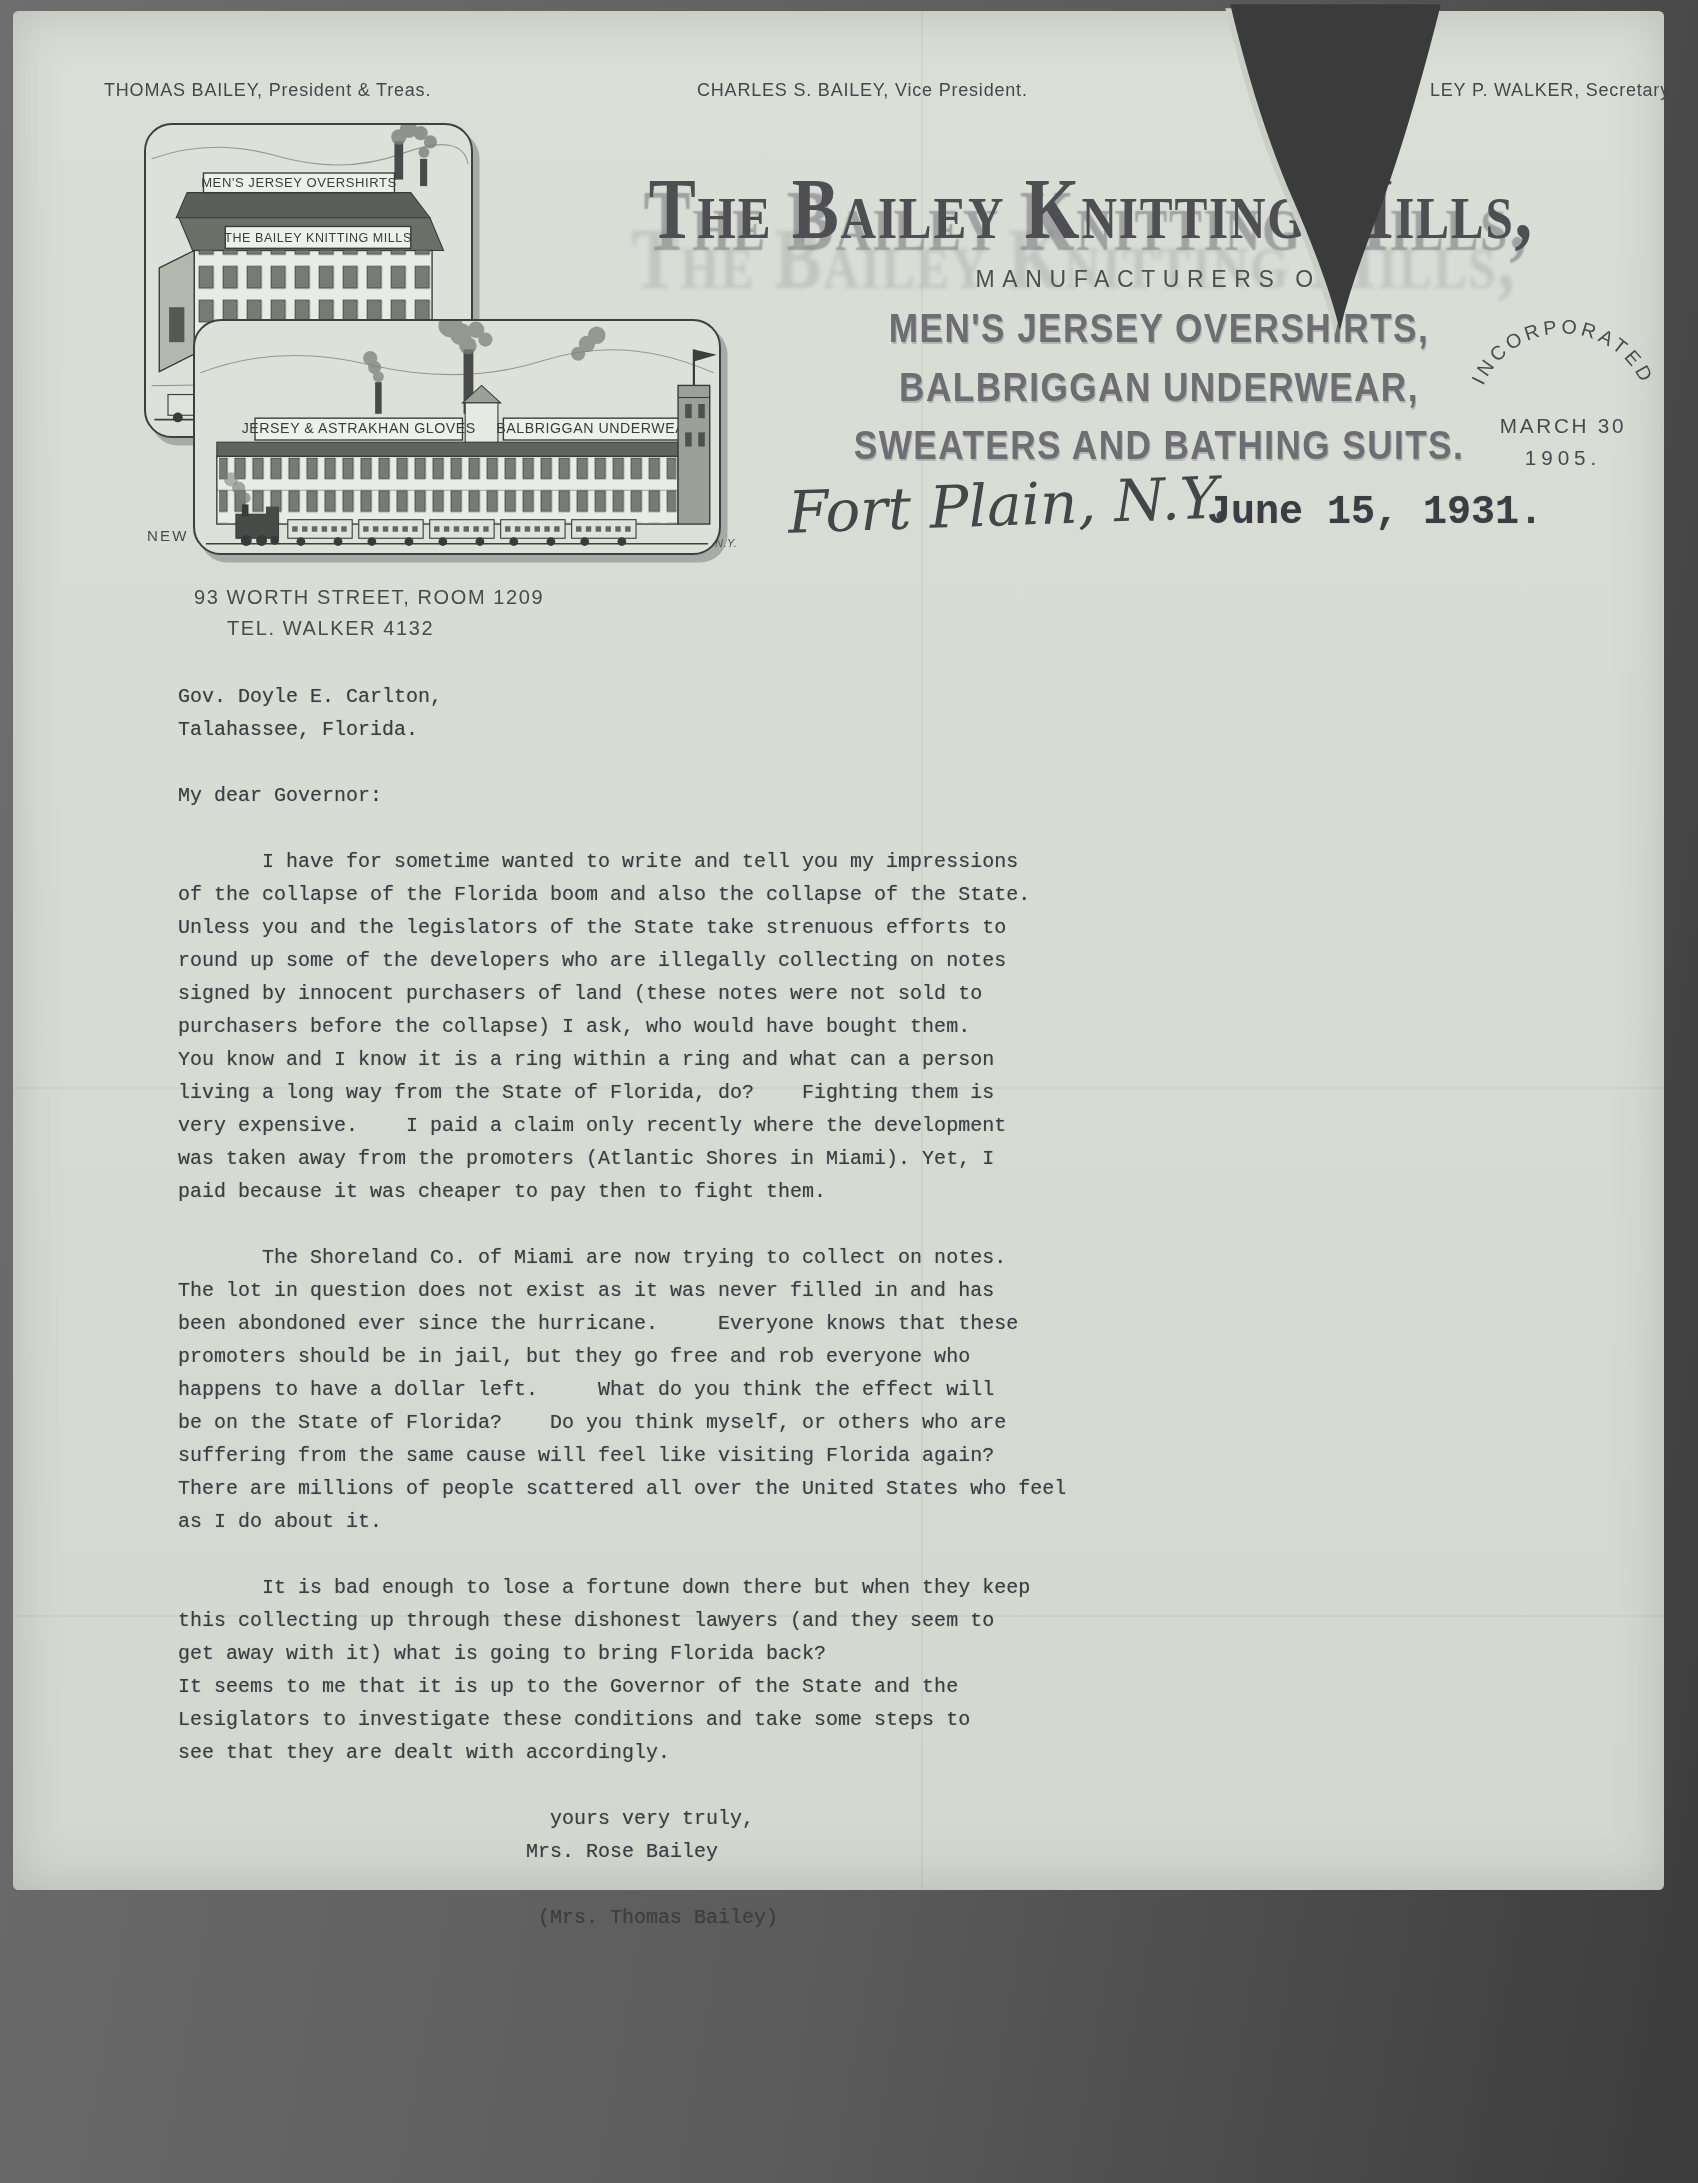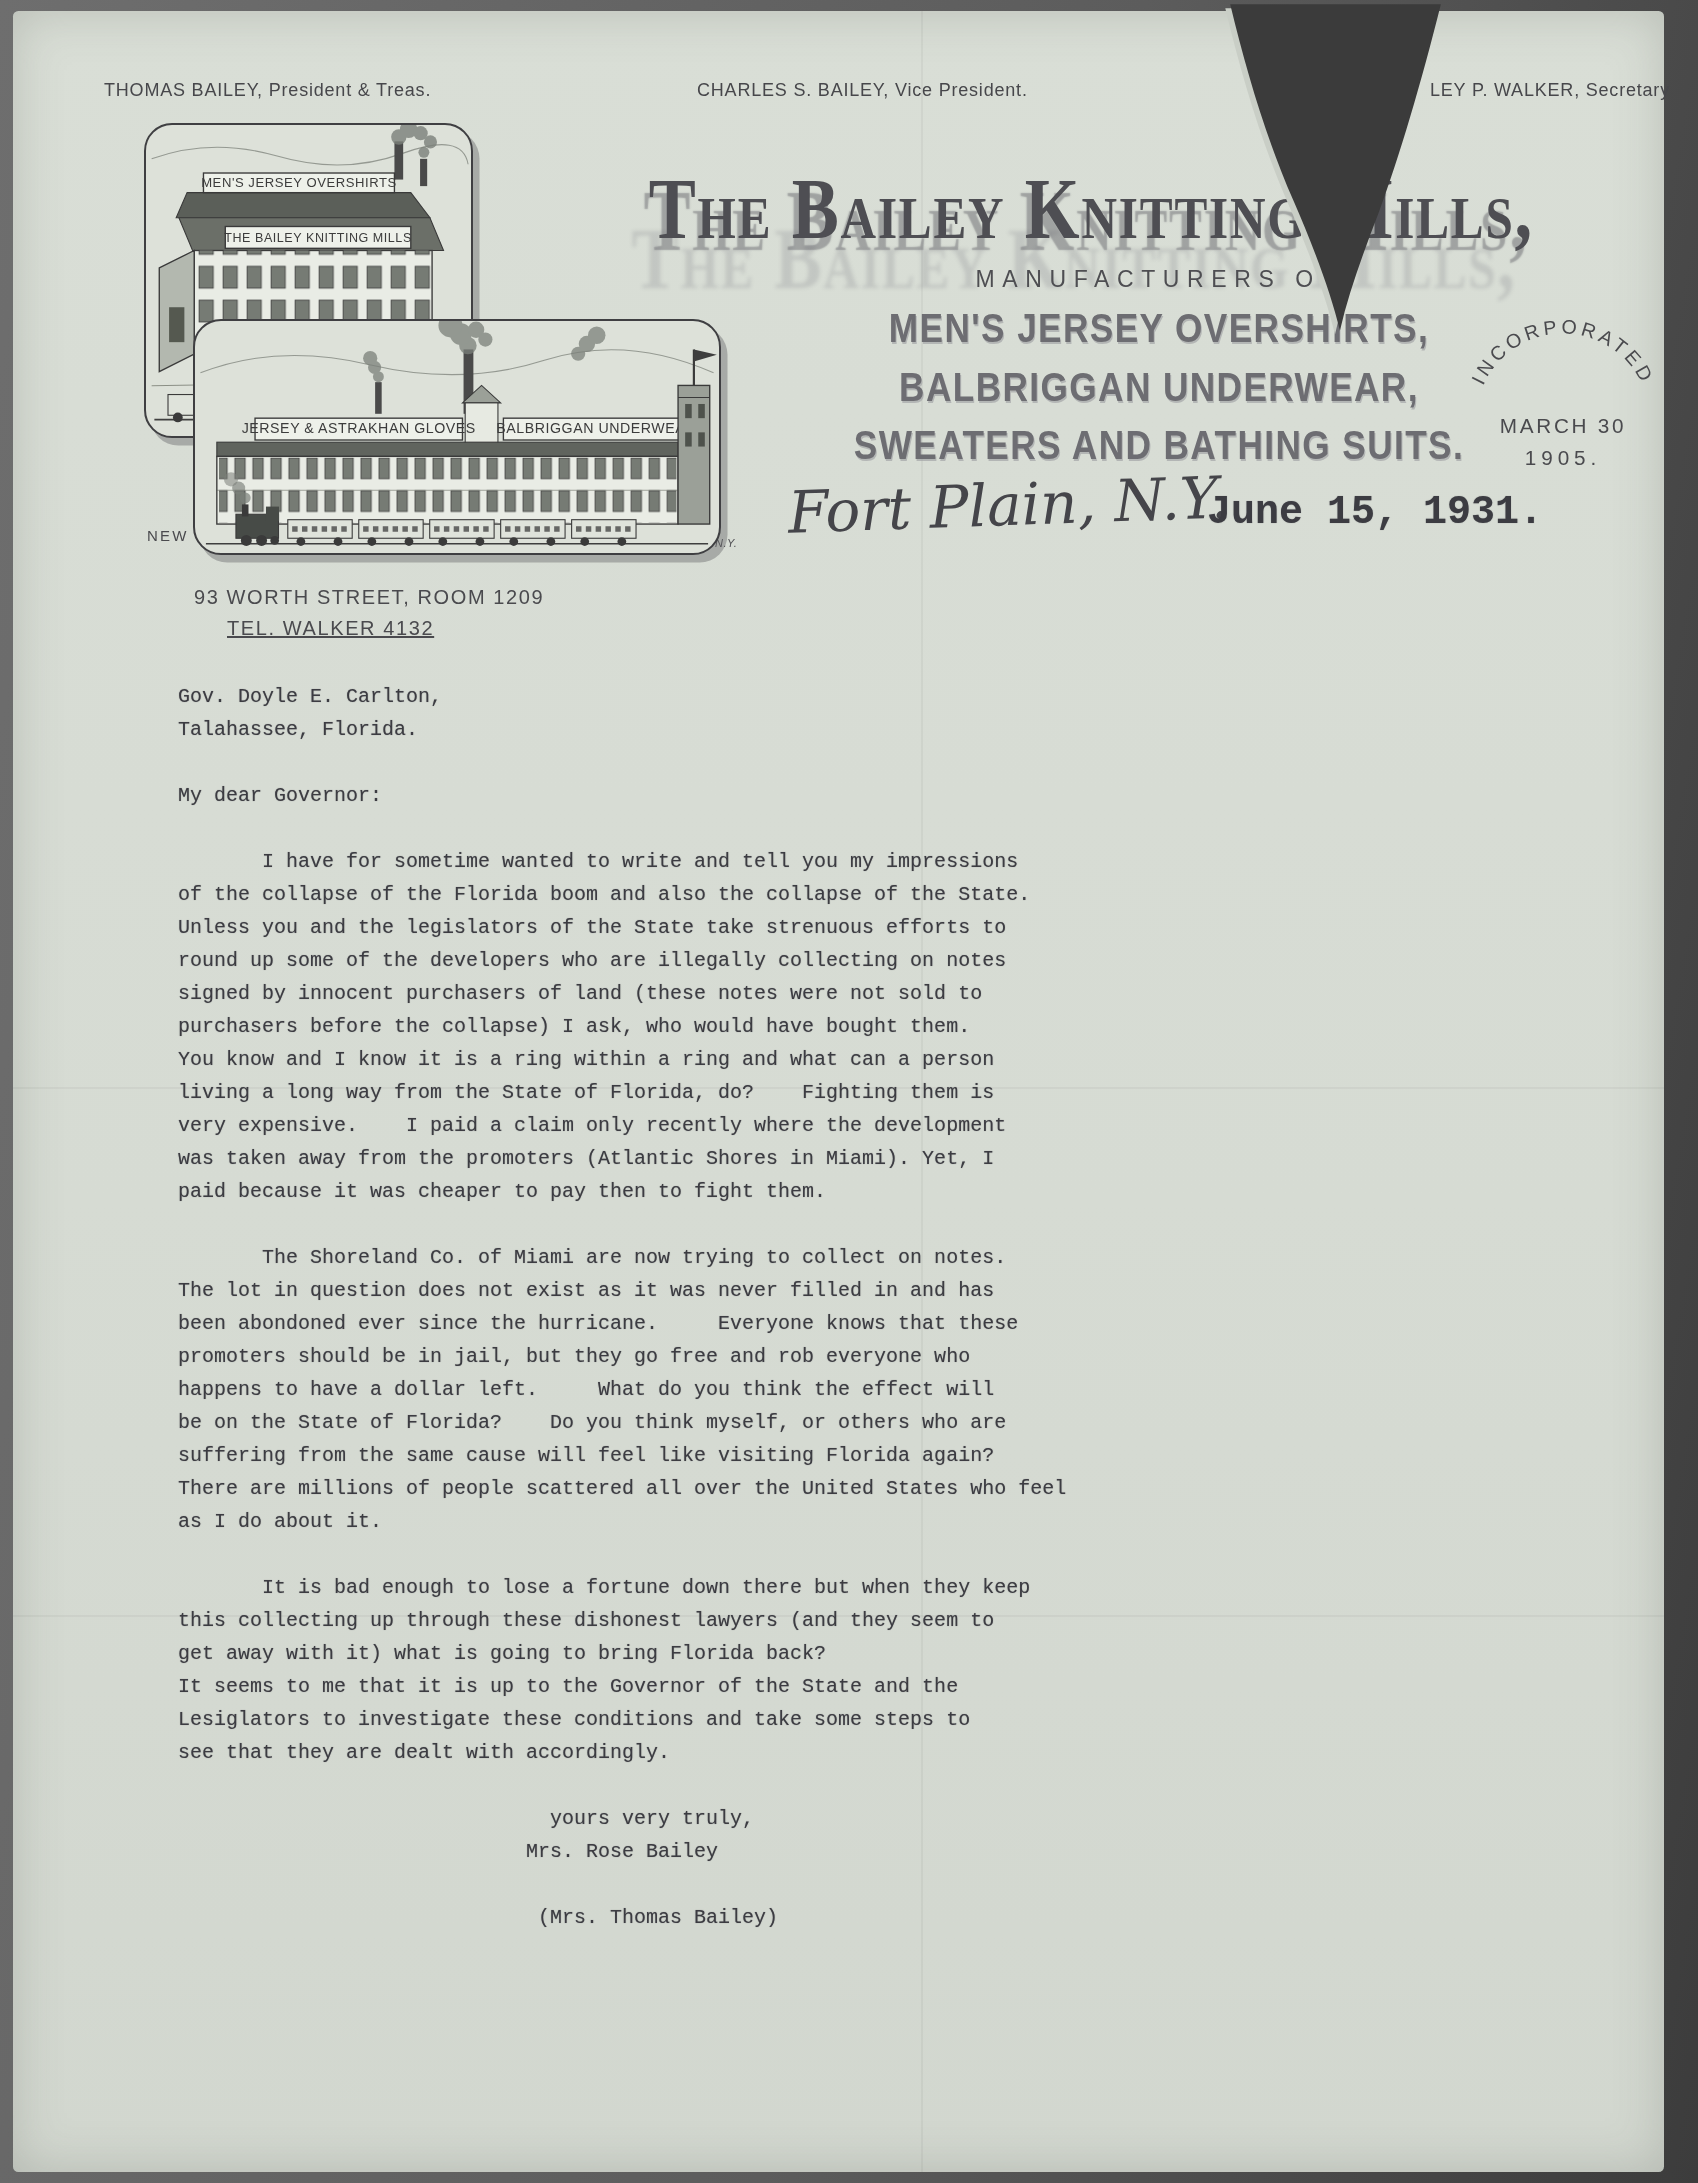--- a/index.html
+++ b/index.html
@@ -4,21 +4,21 @@
 <style>
   html,body{margin:0;padding:0;}
   body{
     width:1698px;height:2183px;
     background:linear-gradient(100deg,#6e6e6e 0%,#5c5c5c 55%,#3c3c3c 100%);
     font-family:"Liberation Sans",sans-serif;
     position:relative;overflow:hidden;
   }
   
   .paper{
-    position:absolute;left:13px;top:11px;width:1651px;height:2161px;
+    position:absolute;left:13px;top:11px;width:1651px;height:1879px;
     background:linear-gradient(180deg,#d9ded6 0%,#d6dbd3 55%,#d2d7cf 100%);
     border-radius:5.5px;
     box-shadow:inset 0 0 49px rgba(90,95,88,.25);
   }
   .crease-v{position:absolute;top:0;width:1.6px;height:100%;background:rgba(60,60,60,.06);}
   .crease-h{position:absolute;left:0;width:100%;height:1.6px;background:rgba(60,60,60,.05);}
   
   .officer{
     position:absolute;top:69px;
     font-size:18px;letter-spacing:0.8px;color:#47474b;white-space:nowrap;
@@ -49,21 +49,21 @@
   .typed{
     font-family:"Liberation Mono","DejaVu Sans Mono",monospace;
     color:#3c3c42;text-shadow:0 0 1.1px rgba(60,60,66,.45);
   }
   .typed-date{
     position:absolute;left:1194px;top:479px;
     font-size:40px;font-weight:bold;white-space:nowrap;
   }
   .nyoffice-1{position:absolute;left:134px;top:516px;font-size:15px;letter-spacing:2.2px;color:#4a4a4e;white-space:nowrap;}
   .nyoffice-2{position:absolute;left:181px;top:575px;font-size:20px;letter-spacing:1.6px;color:#4a4a4e;white-space:nowrap;}
-  .nyoffice-3{position:absolute;left:214px;top:606px;font-size:20px;letter-spacing:1.6px;color:#4a4a4e;white-space:nowrap;text-decoration:underline;}
+  .nyoffice-3{position:absolute;left:214px;top:606px;font-size:20px;letter-spacing:1.6px;color:#4a4a4e;white-space:nowrap;}
   .litho{
     position:absolute;left:484px;top:526px;
     font-size:11px;font-style:italic;letter-spacing:0.5px;color:#515155;white-space:nowrap;
   }
   
   .body-lines{
     position:absolute;left:165px;top:669px;
     font-size:20px;line-height:33px;white-space:pre;
   }
   

